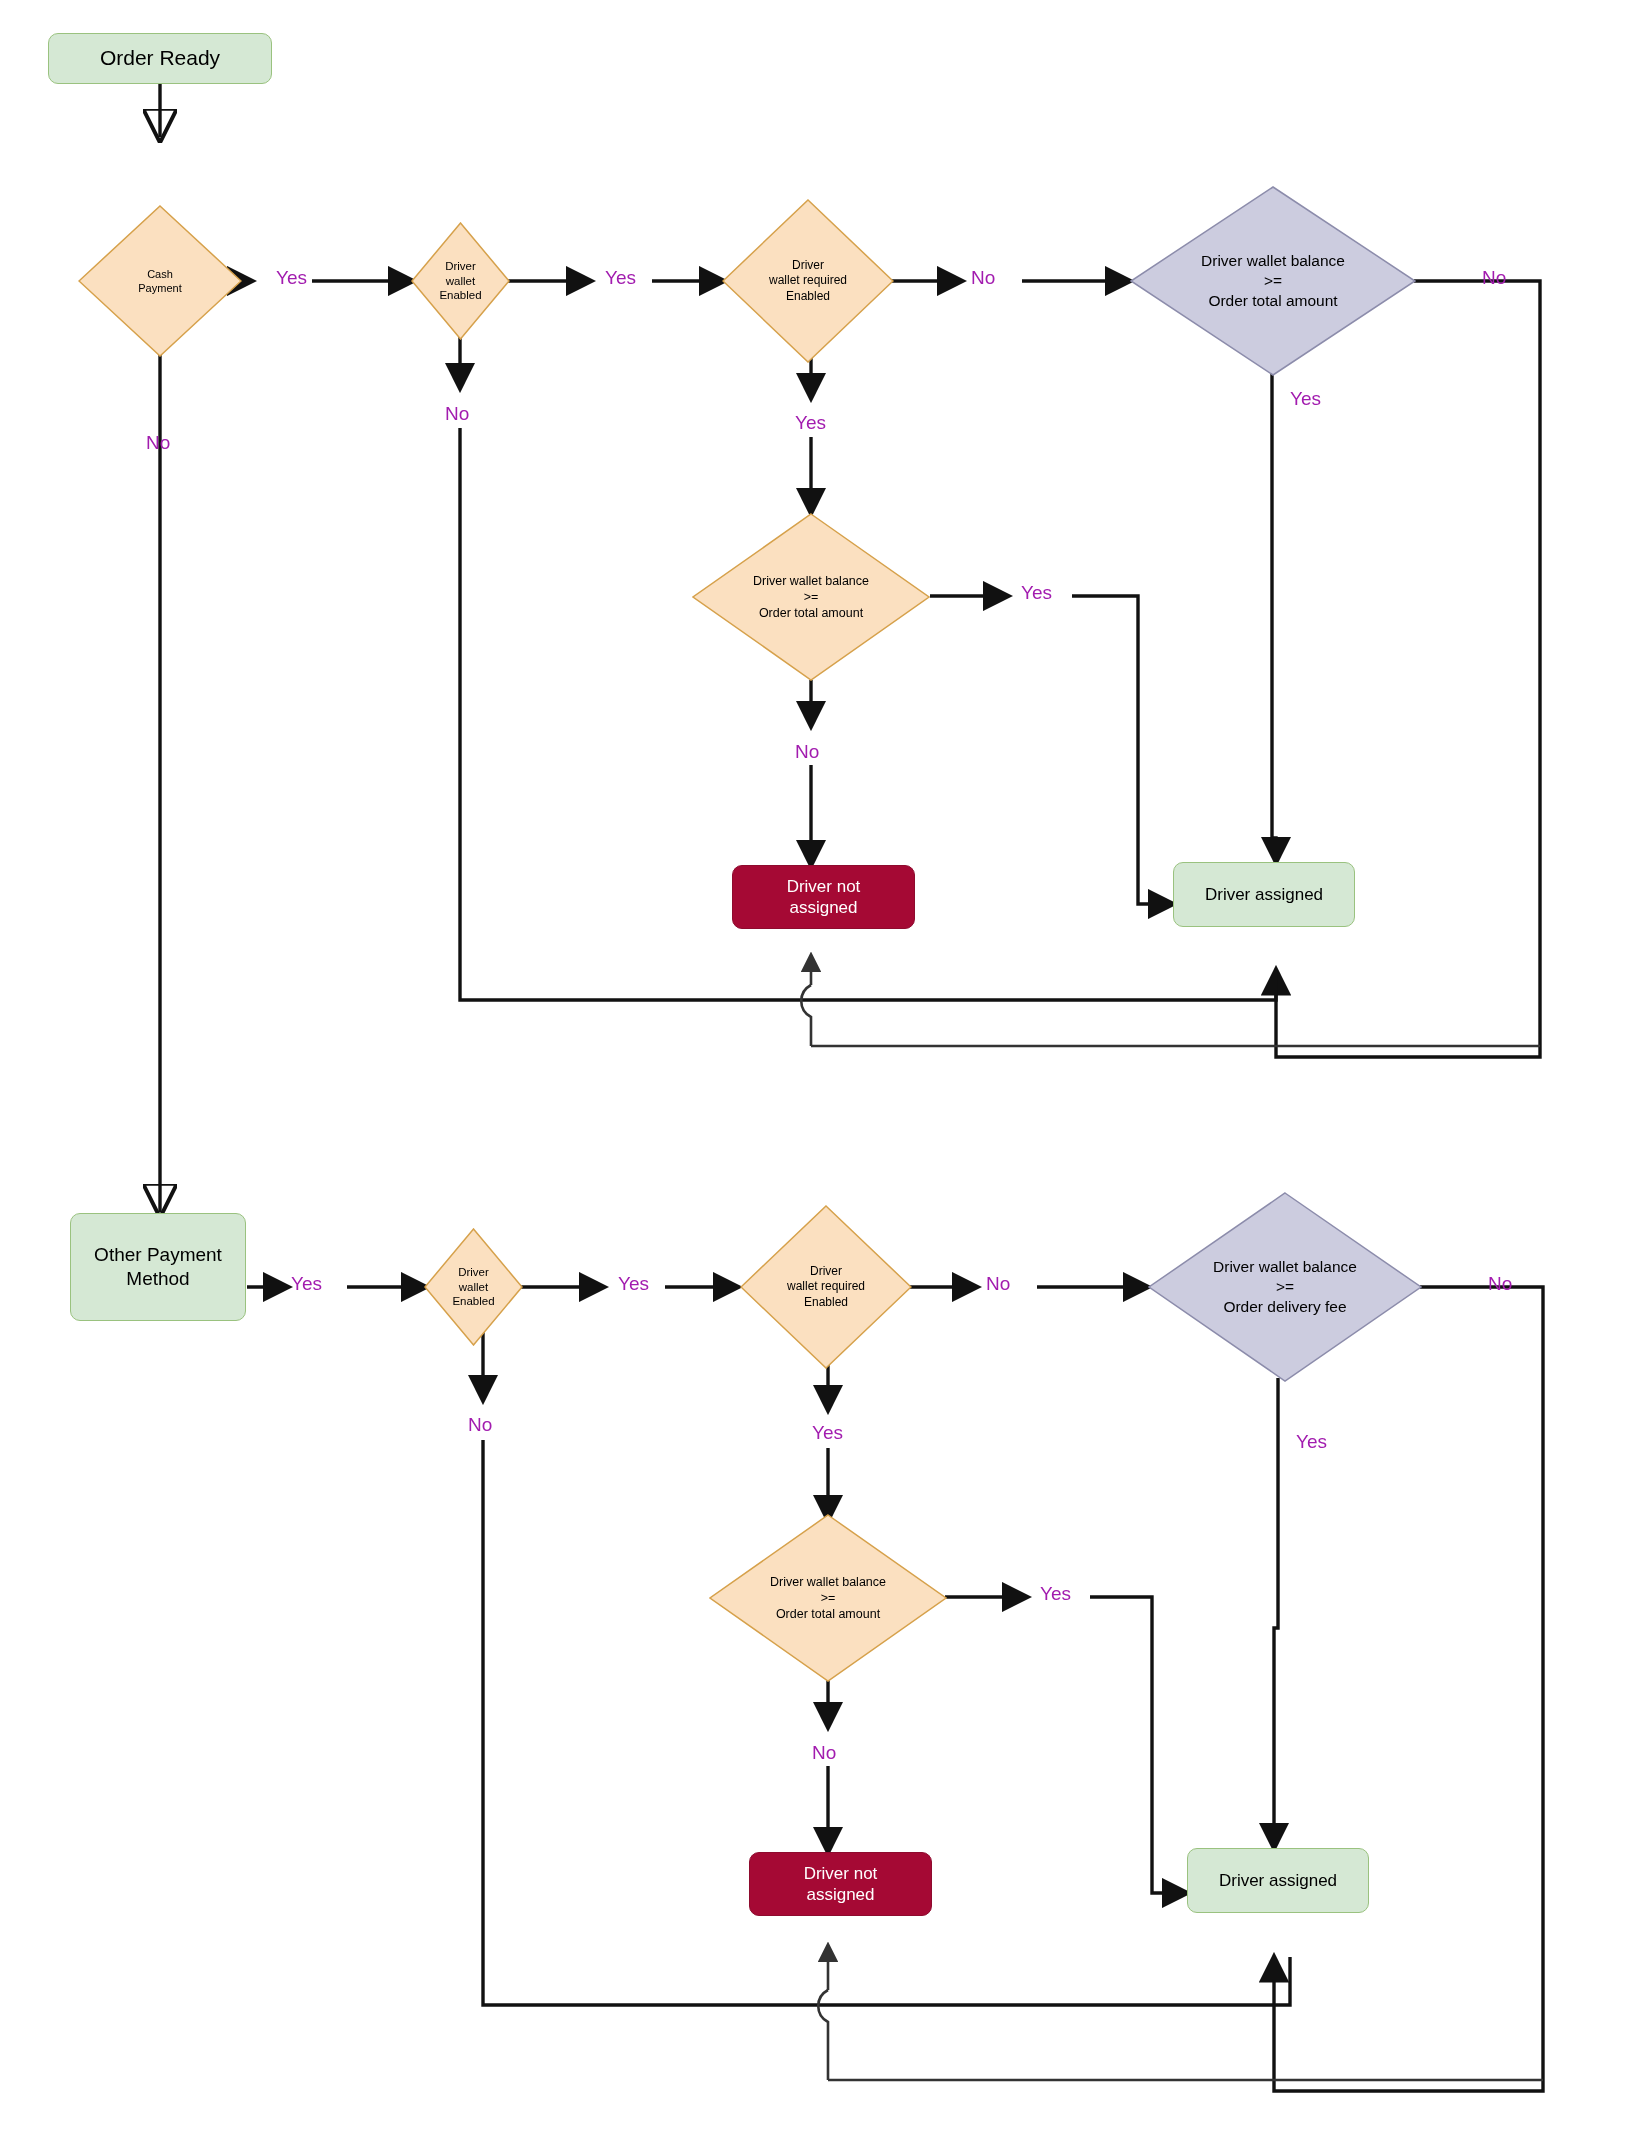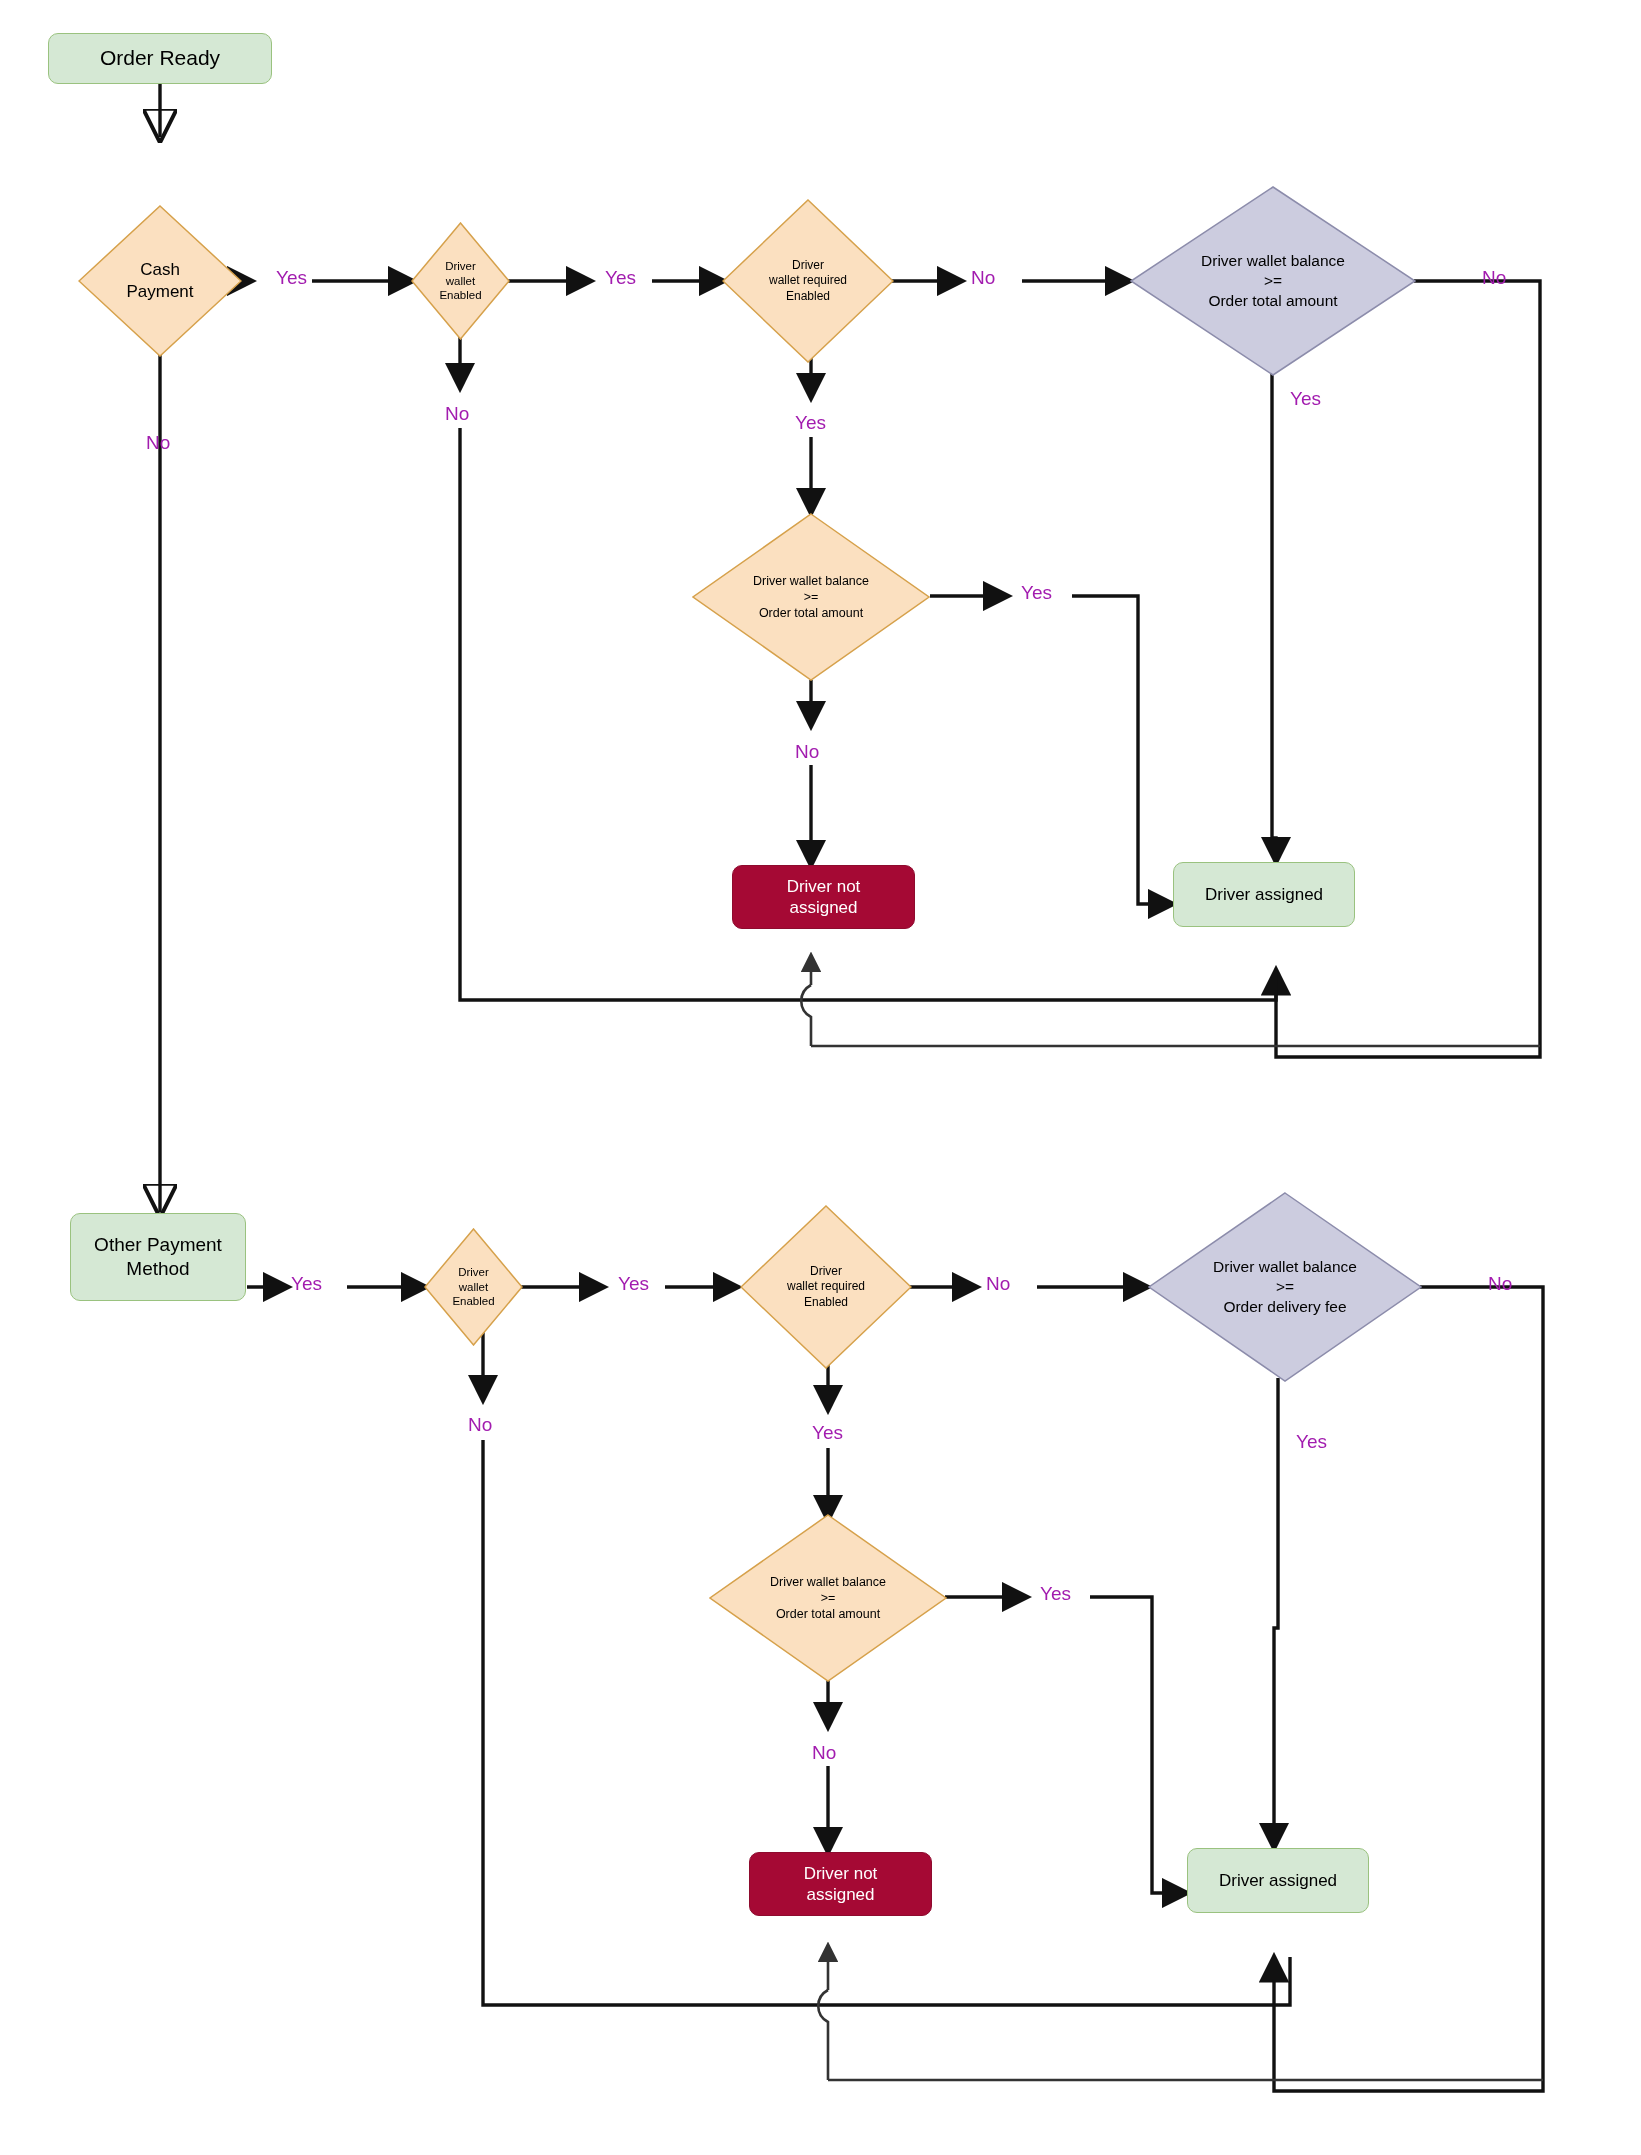--- a/index.html
+++ b/index.html
@@ -169,21 +169,21 @@
   </svg>
 
   <div class="box green" style="left:48px; top:33px; width:224px; height:51px; font-size:21px;">
     <span>Order Ready</span>
   </div>
 
   <div class="diamond" style="left:78px; top:205px; width:164px; height:152px;">
     <svg viewBox="0 0 164 152" preserveAspectRatio="none">
       <polygon points="82,1 163,76 82,151 1,76" fill="#fbe0c0" stroke="#d6a14b" stroke-width="1.5"></polygon>
     </svg>
-    <div class="dlabel" style="font-size:17px;">
+    <div class="dlabel" style="font-size:11px;">
       <span>Cash
 Payment</span>
     </div>
   </div>
 
   <div class="diamond" style="left:411px; top:222px; width:99px; height:118px;">
     <svg viewBox="0 0 99 118" preserveAspectRatio="none">
       <polygon points="49.5,1 98,59 49.5,117 1,59" fill="#fbe0c0" stroke="#d6a14b" stroke-width="1.5"></polygon>
     </svg>
     <div class="dlabel" style="font-size:11.5px;">
@@ -228,21 +228,21 @@
 
   <div class="box red" style="left:720px; top:865px; width:183px; height:64px; font-size:17px;">
     <span>Driver not
 assigned</span>
   </div>
 
   <div class="box green" style="left:1173px; top:862px; width:182px; height:65px; font-size:17px;">
     <span>Driver assigned</span>
   </div>
 
-  <div class="box green" style="left:70px; top:1213px; width:176px; height:88px; font-size:19px;">
+  <div class="box green" style="left:70px; top:1213px; width:176px; height:108px; font-size:19px;">
     <span>Other Payment
 Method</span>
   </div>
 
   <div class="diamond" style="left:424px; top:1228px; width:99px; height:118px;">
     <svg viewBox="0 0 99 118" preserveAspectRatio="none">
       <polygon points="49.5,1 98,59 49.5,117 1,59" fill="#fbe0c0" stroke="#d6a14b" stroke-width="1.5"></polygon>
     </svg>
     <div class="dlabel" style="font-size:11.5px;">
       <span>Driver

